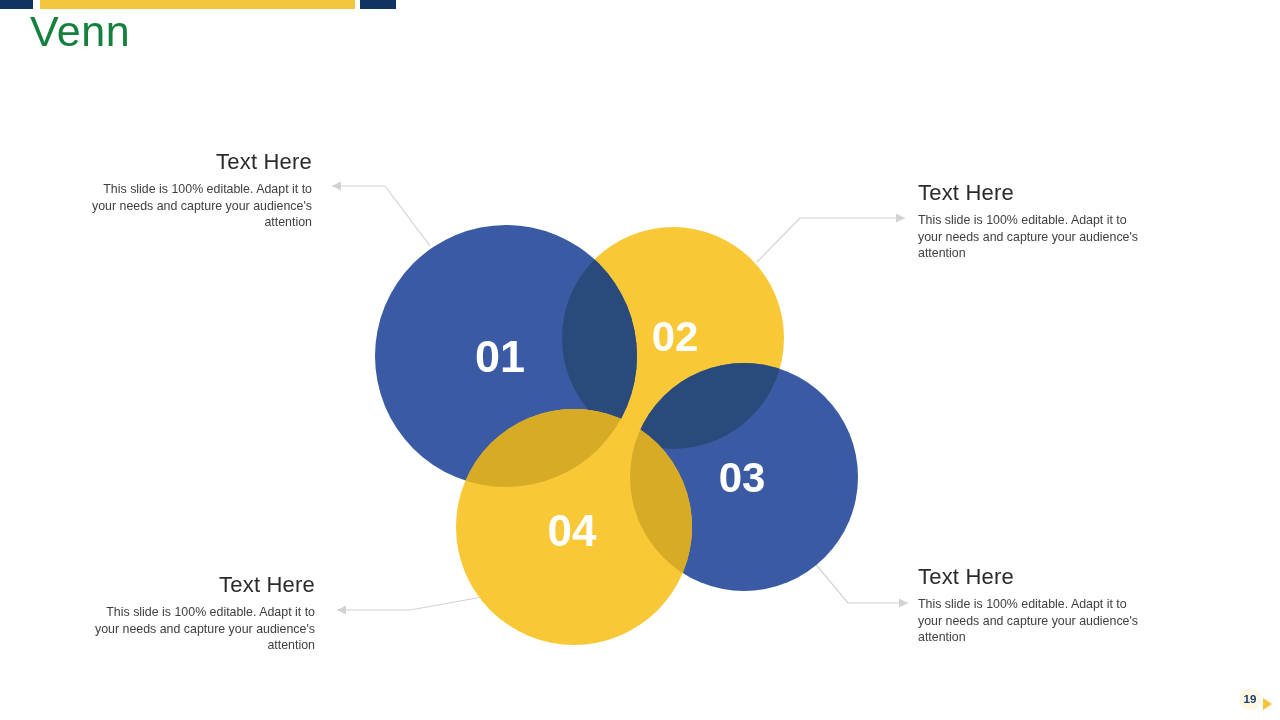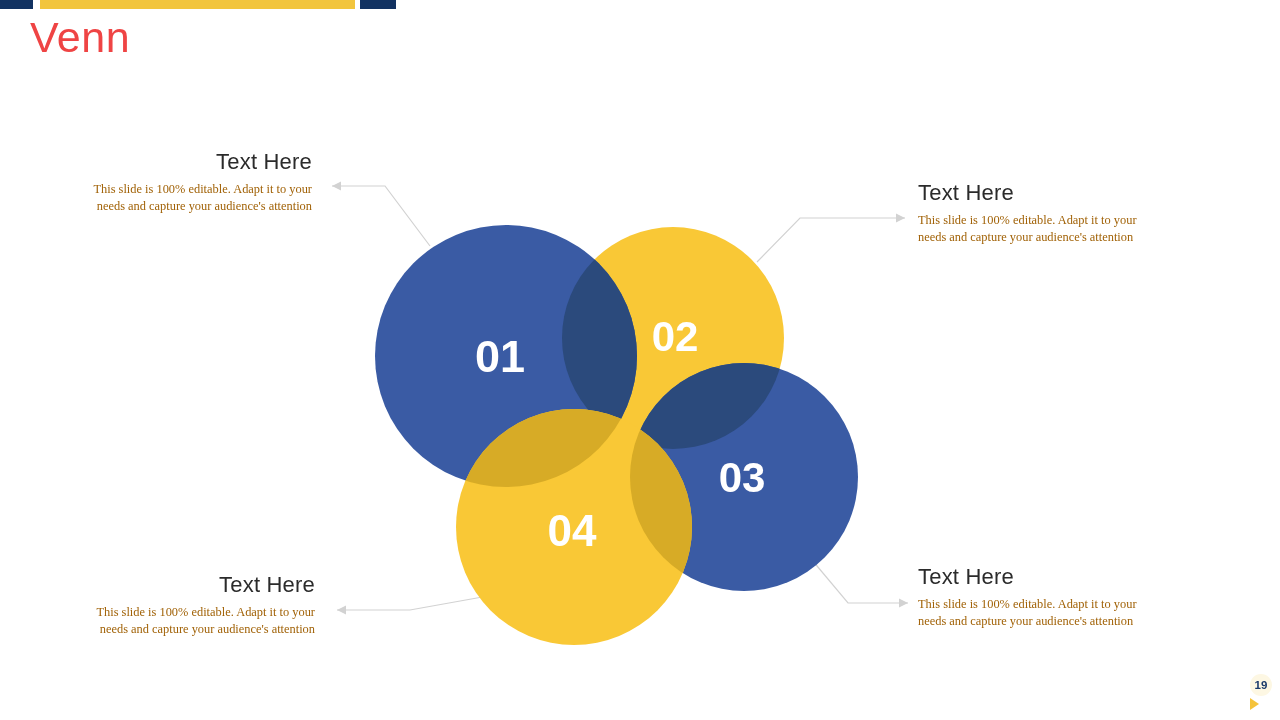--- a/index.html
+++ b/index.html
@@ -33,24 +33,24 @@
     height: 9px;
   }
   .topbar-navy-left  { left: 0px;   width: 33px;  background: #123261; }
   .topbar-yellow     { left: 40px;  width: 315px; background: #f2c53d; }
   .topbar-navy-right { left: 360px; width: 36px;  background: #123261; }
 
   
   #page-title {
     position: absolute;
     left: 30px;
-    top: 14px;
+    top: 8px;
     font-size: 43px;
     font-weight: 400;
-    color: #ef4444;
+    color: #15803d;
     letter-spacing: 0.5px;
     line-height: 1.1;
     white-space: nowrap;
   }
 
   
   #venn-wrap {
     position: absolute;
     left: 0;
     top: 0;
@@ -68,41 +68,39 @@
     font-size: 22px;
     font-weight: normal;
     color: #2b2b2b;
     letter-spacing: 0.2px;
     margin-bottom: 7px;
     line-height: 1.1;
   }
   .callout .callout-body {
     font-size: 12.4px;
     font-weight: 400;
-    color: #a16207;
+    color: #404040;
     line-height: 1.32;
-    font-family: Liberation Serif, serif;
   }
   .callout.align-right { text-align: right; }
   .callout.align-left  { text-align: left;  }
 
   #callout-1 { left: 82px;  top: 150px; }
   #callout-2 { left: 918px; top: 181px; }
   #callout-3 { left: 85px;  top: 573px; }
   #callout-4 { left: 918px; top: 565px; }
 
   
   #page-number-group {
     position: absolute;
     right: 8px;
     bottom: 10px;
     display: flex;
-    align-items: flex-start;
+    align-items: flex-end;
     gap: 2px;
-    flex-direction: column;
   }
   #page-number-badge {
     width: 22px;
     height: 22px;
     border-radius: 50%;
     background: #fdf7e3;
     color: #1a3a6b;
     font-size: 11.5px;
     font-weight: 600;
     display: flex;

